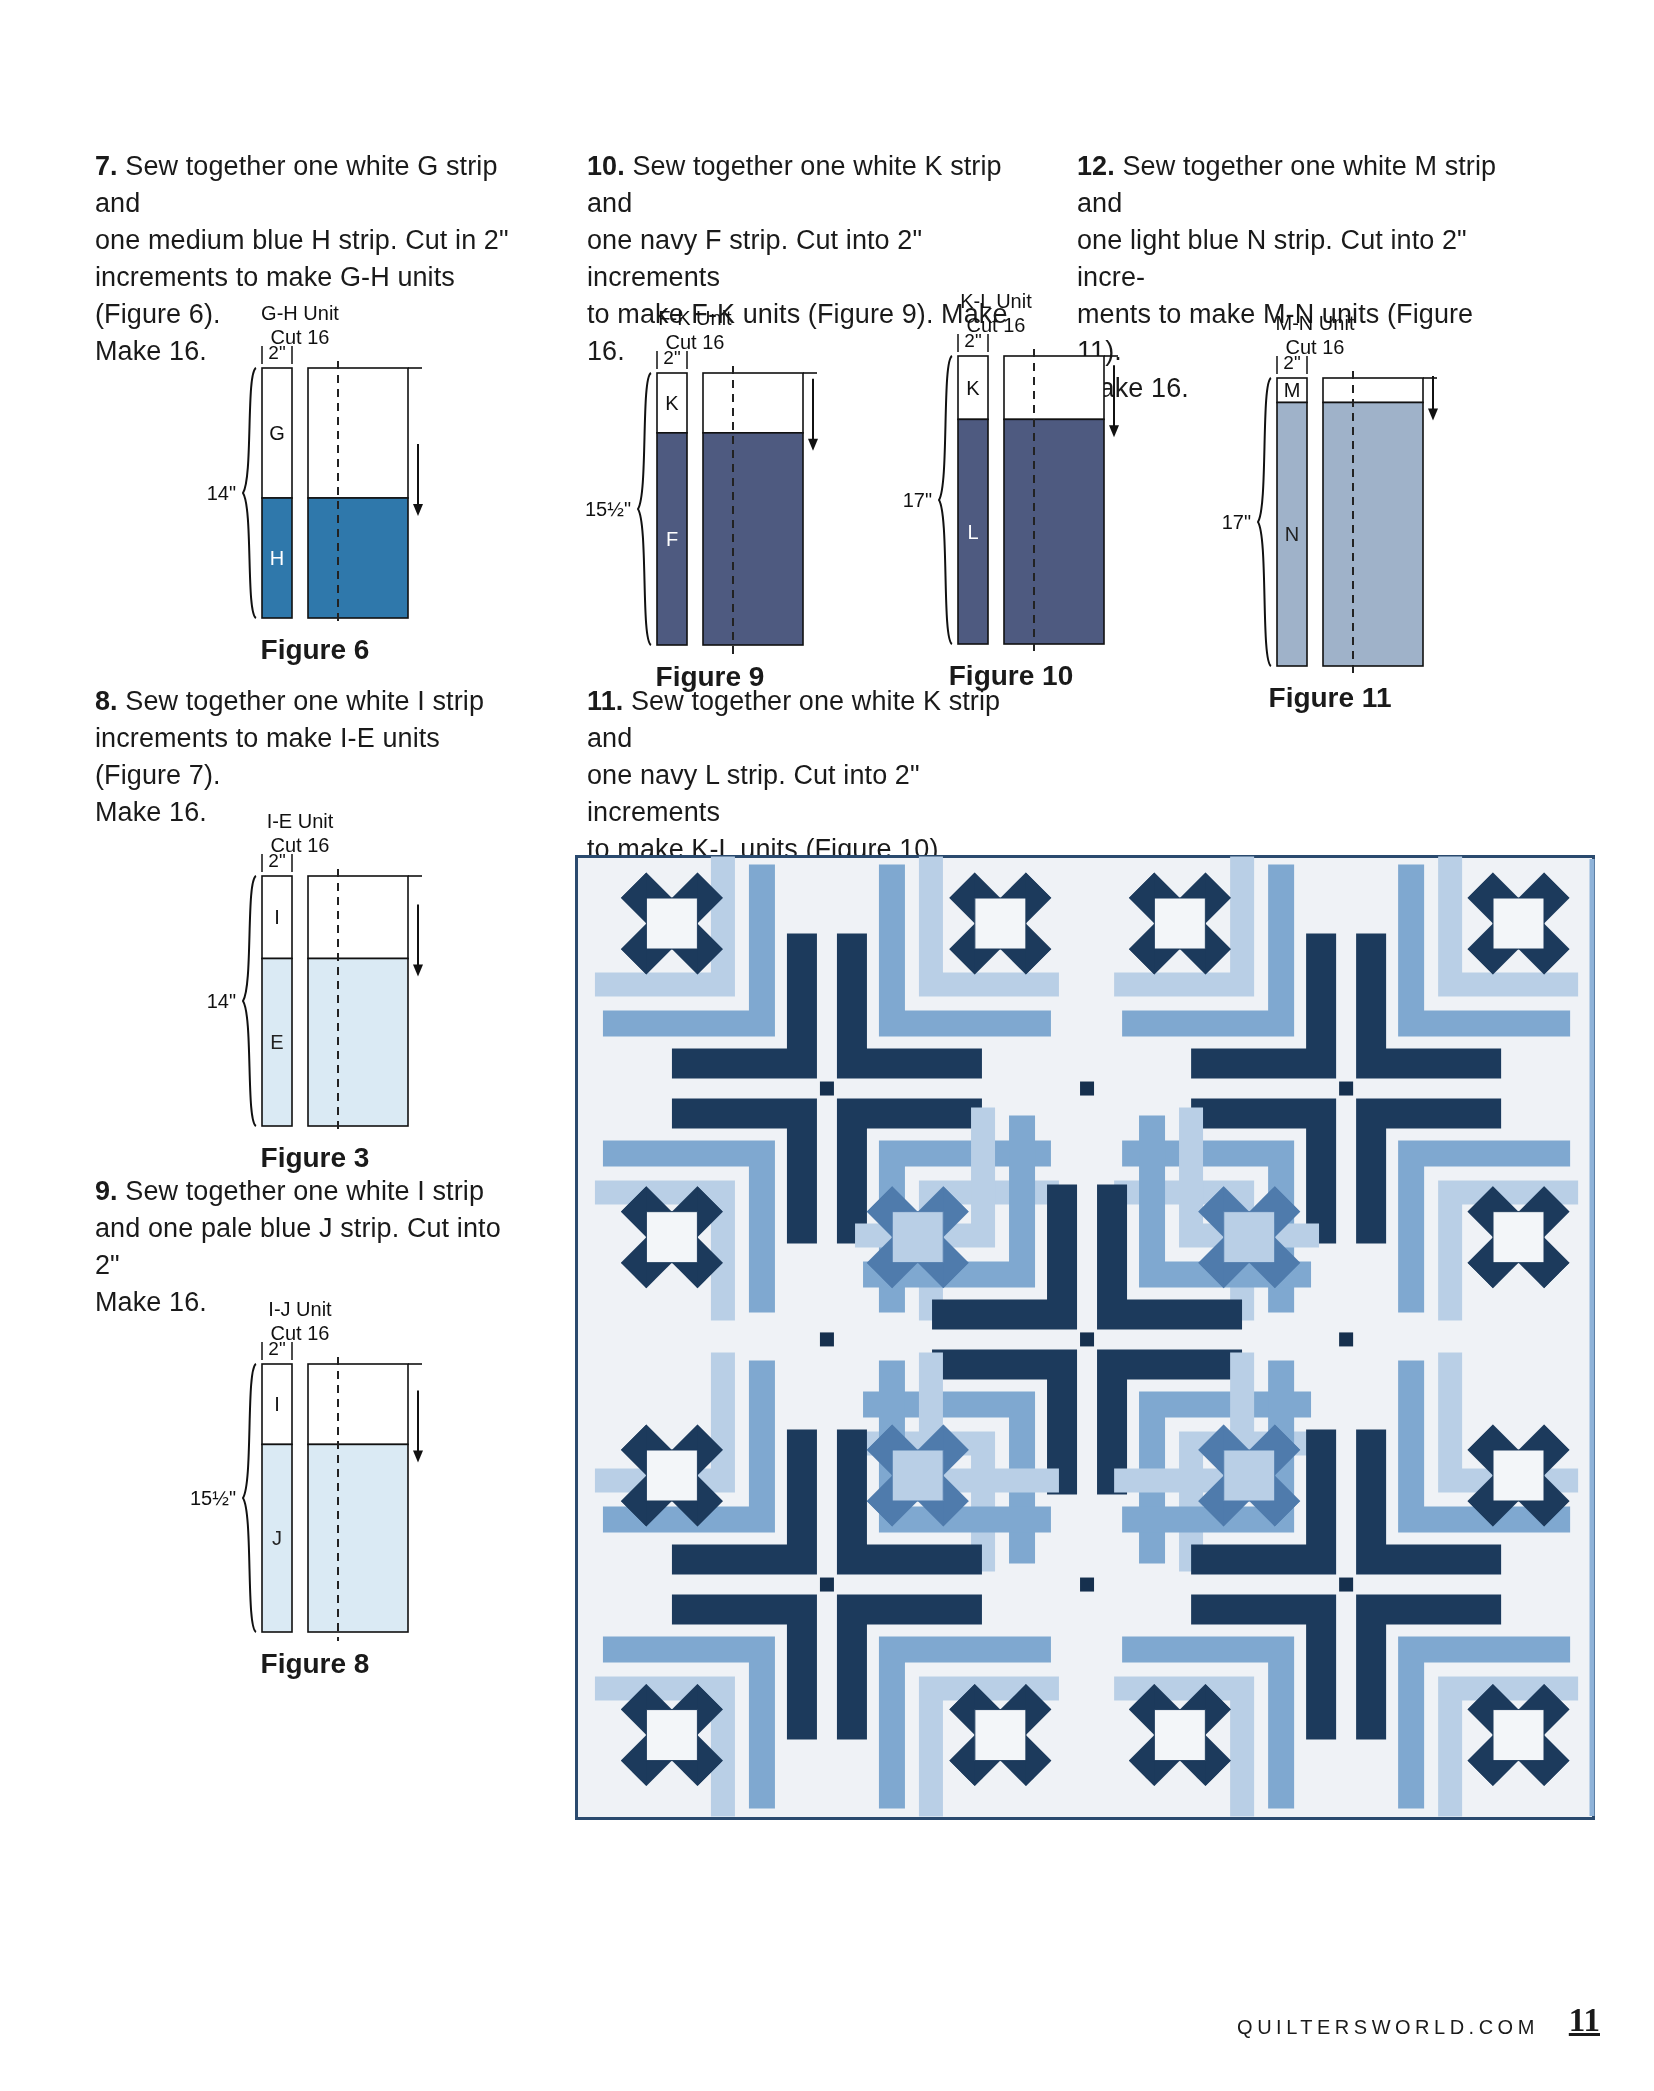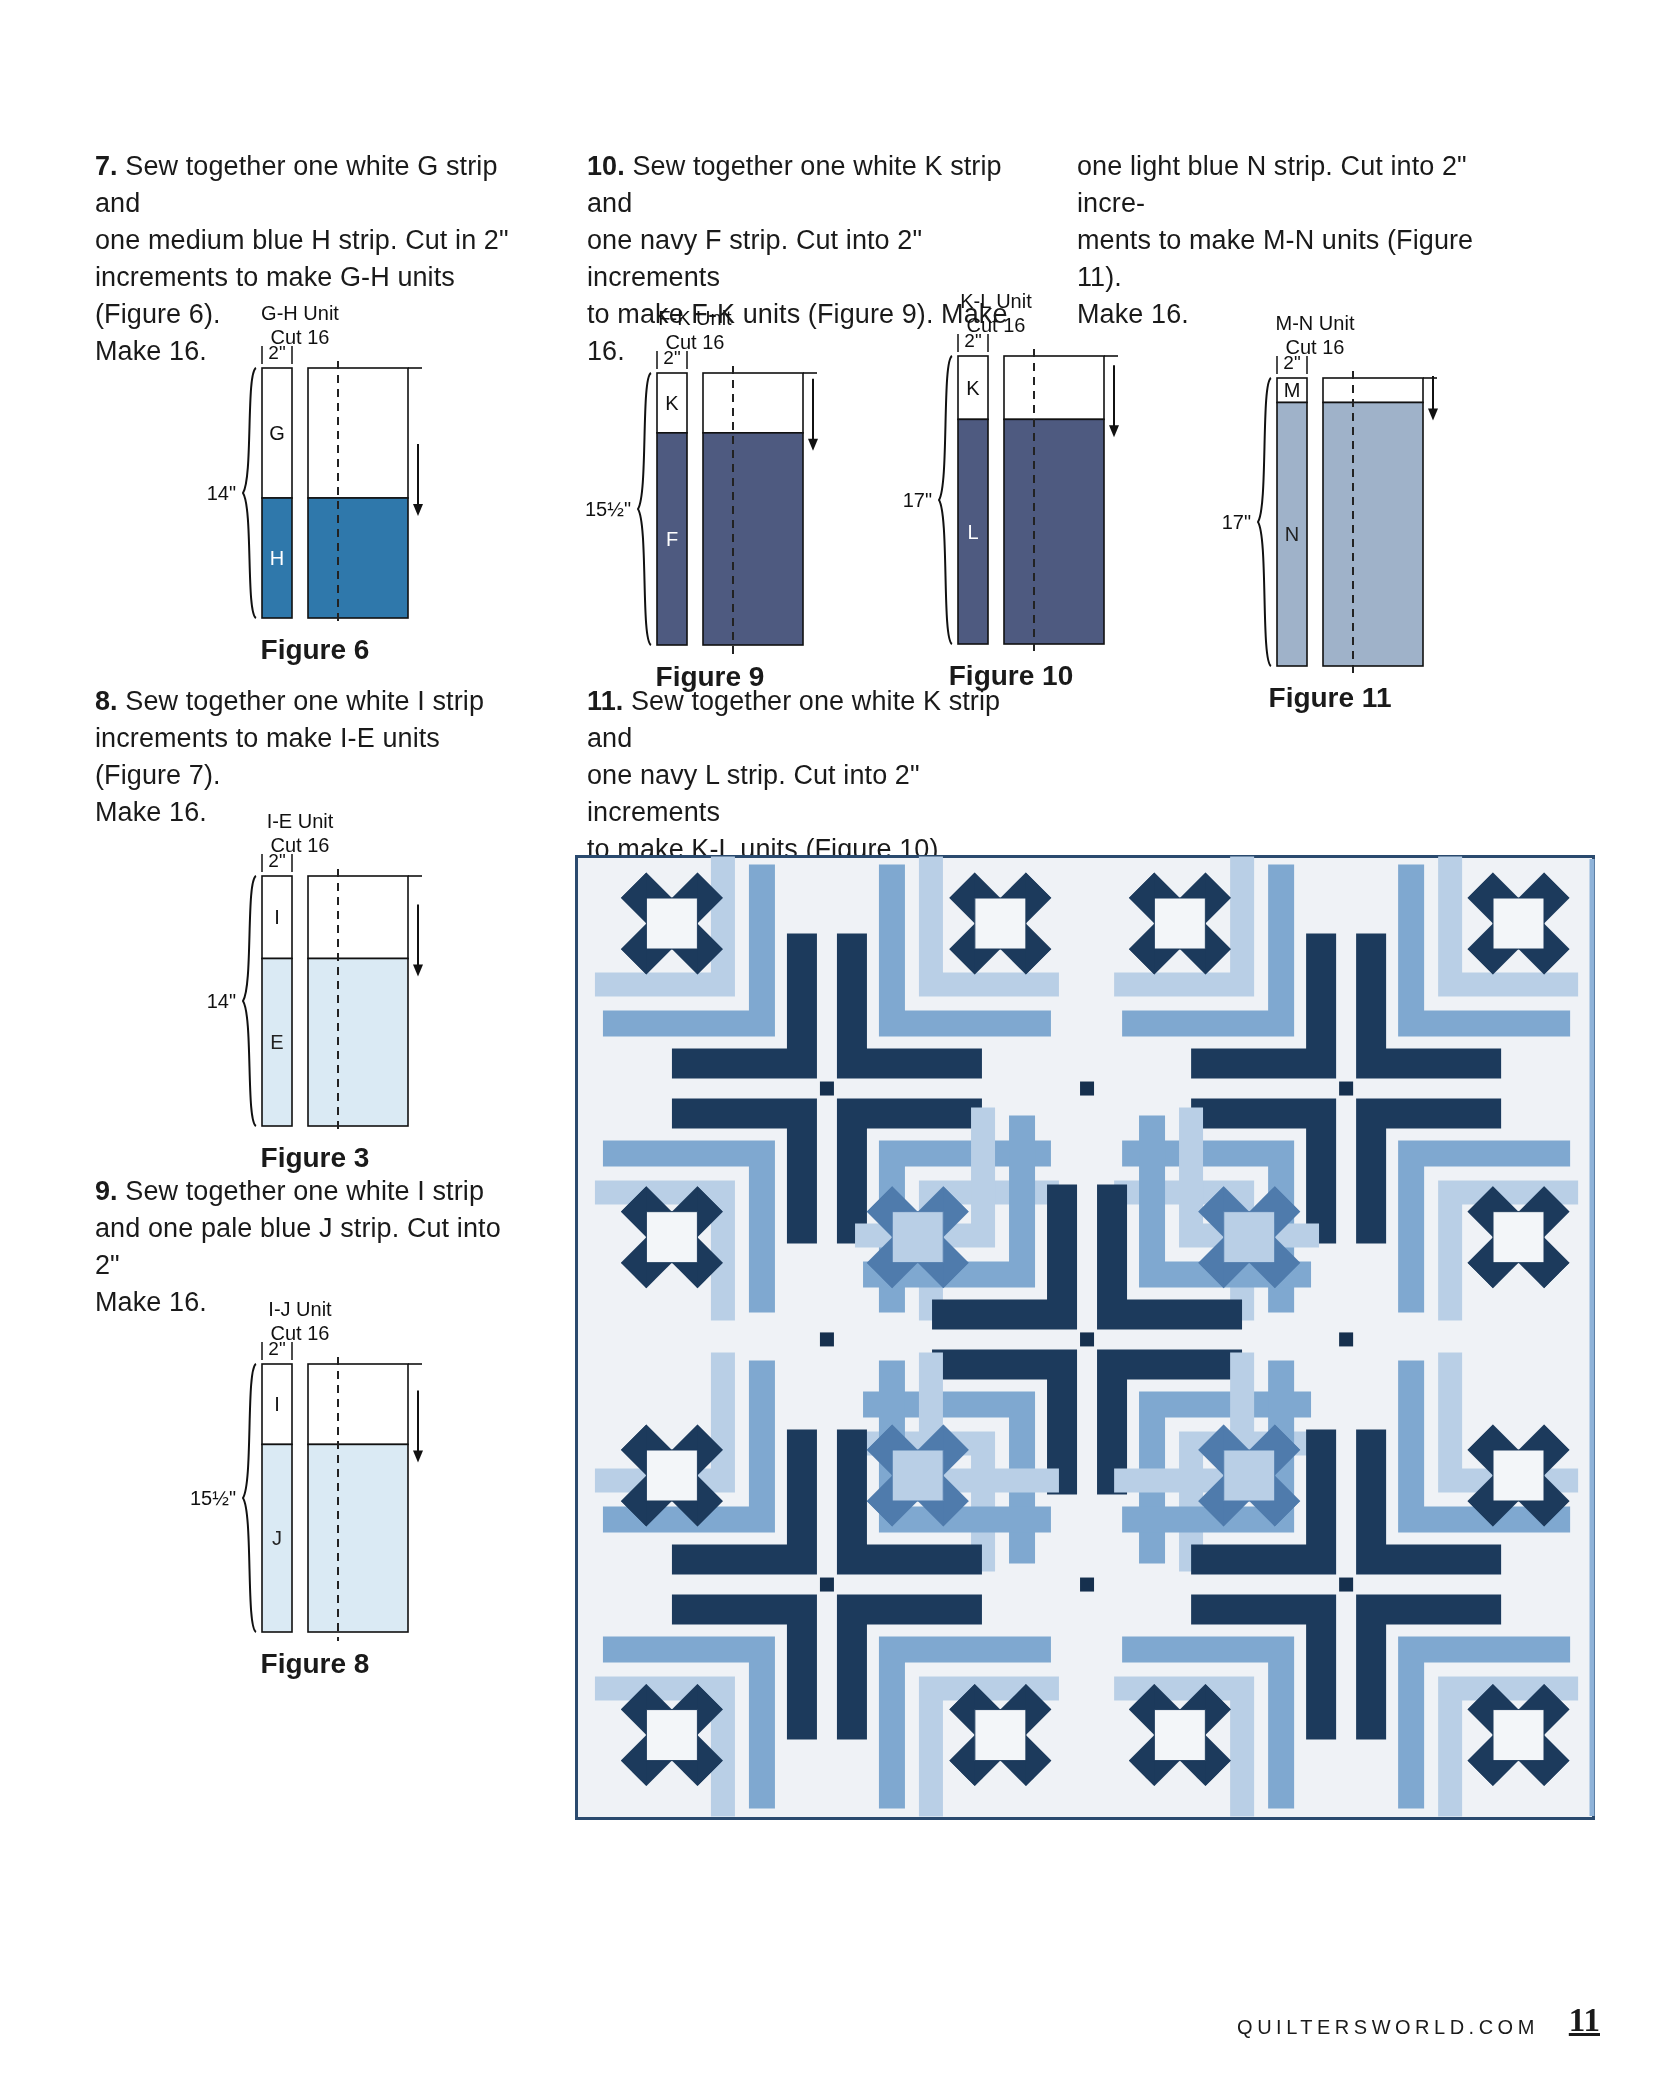--- a/index.html
+++ b/index.html
@@ -31,20 +31,21 @@
   <div>Make 16.</div>
 </div>
 
 <div class="step" style="left:587px;top:148px;width:430px">
   <div><b>10.</b> <span>Sew together one white K strip and</span></div>
   <div>one navy F strip. Cut into 2" increments</div>
   <div>to make F-K units (Figure 9). Make 16.</div>
 </div>
 
 <div class="step" style="left:1077px;top:148px;width:440px">
+  <div><b>12.</b> <span>Sew together one white M strip and</span></div>
   <div>one light blue N strip. Cut into 2" incre-</div>
   <div>ments to make M-N units (Figure 11).</div>
   <div>Make 16.</div>
 </div>
 
 <div class="step" style="left:95px;top:683px;width:420px">
   <div><b>8.</b> <span>Sew together one white I strip</span></div>
   <div>increments to make I-E units (Figure 7).</div>
   <div>Make 16.</div>
 </div>

